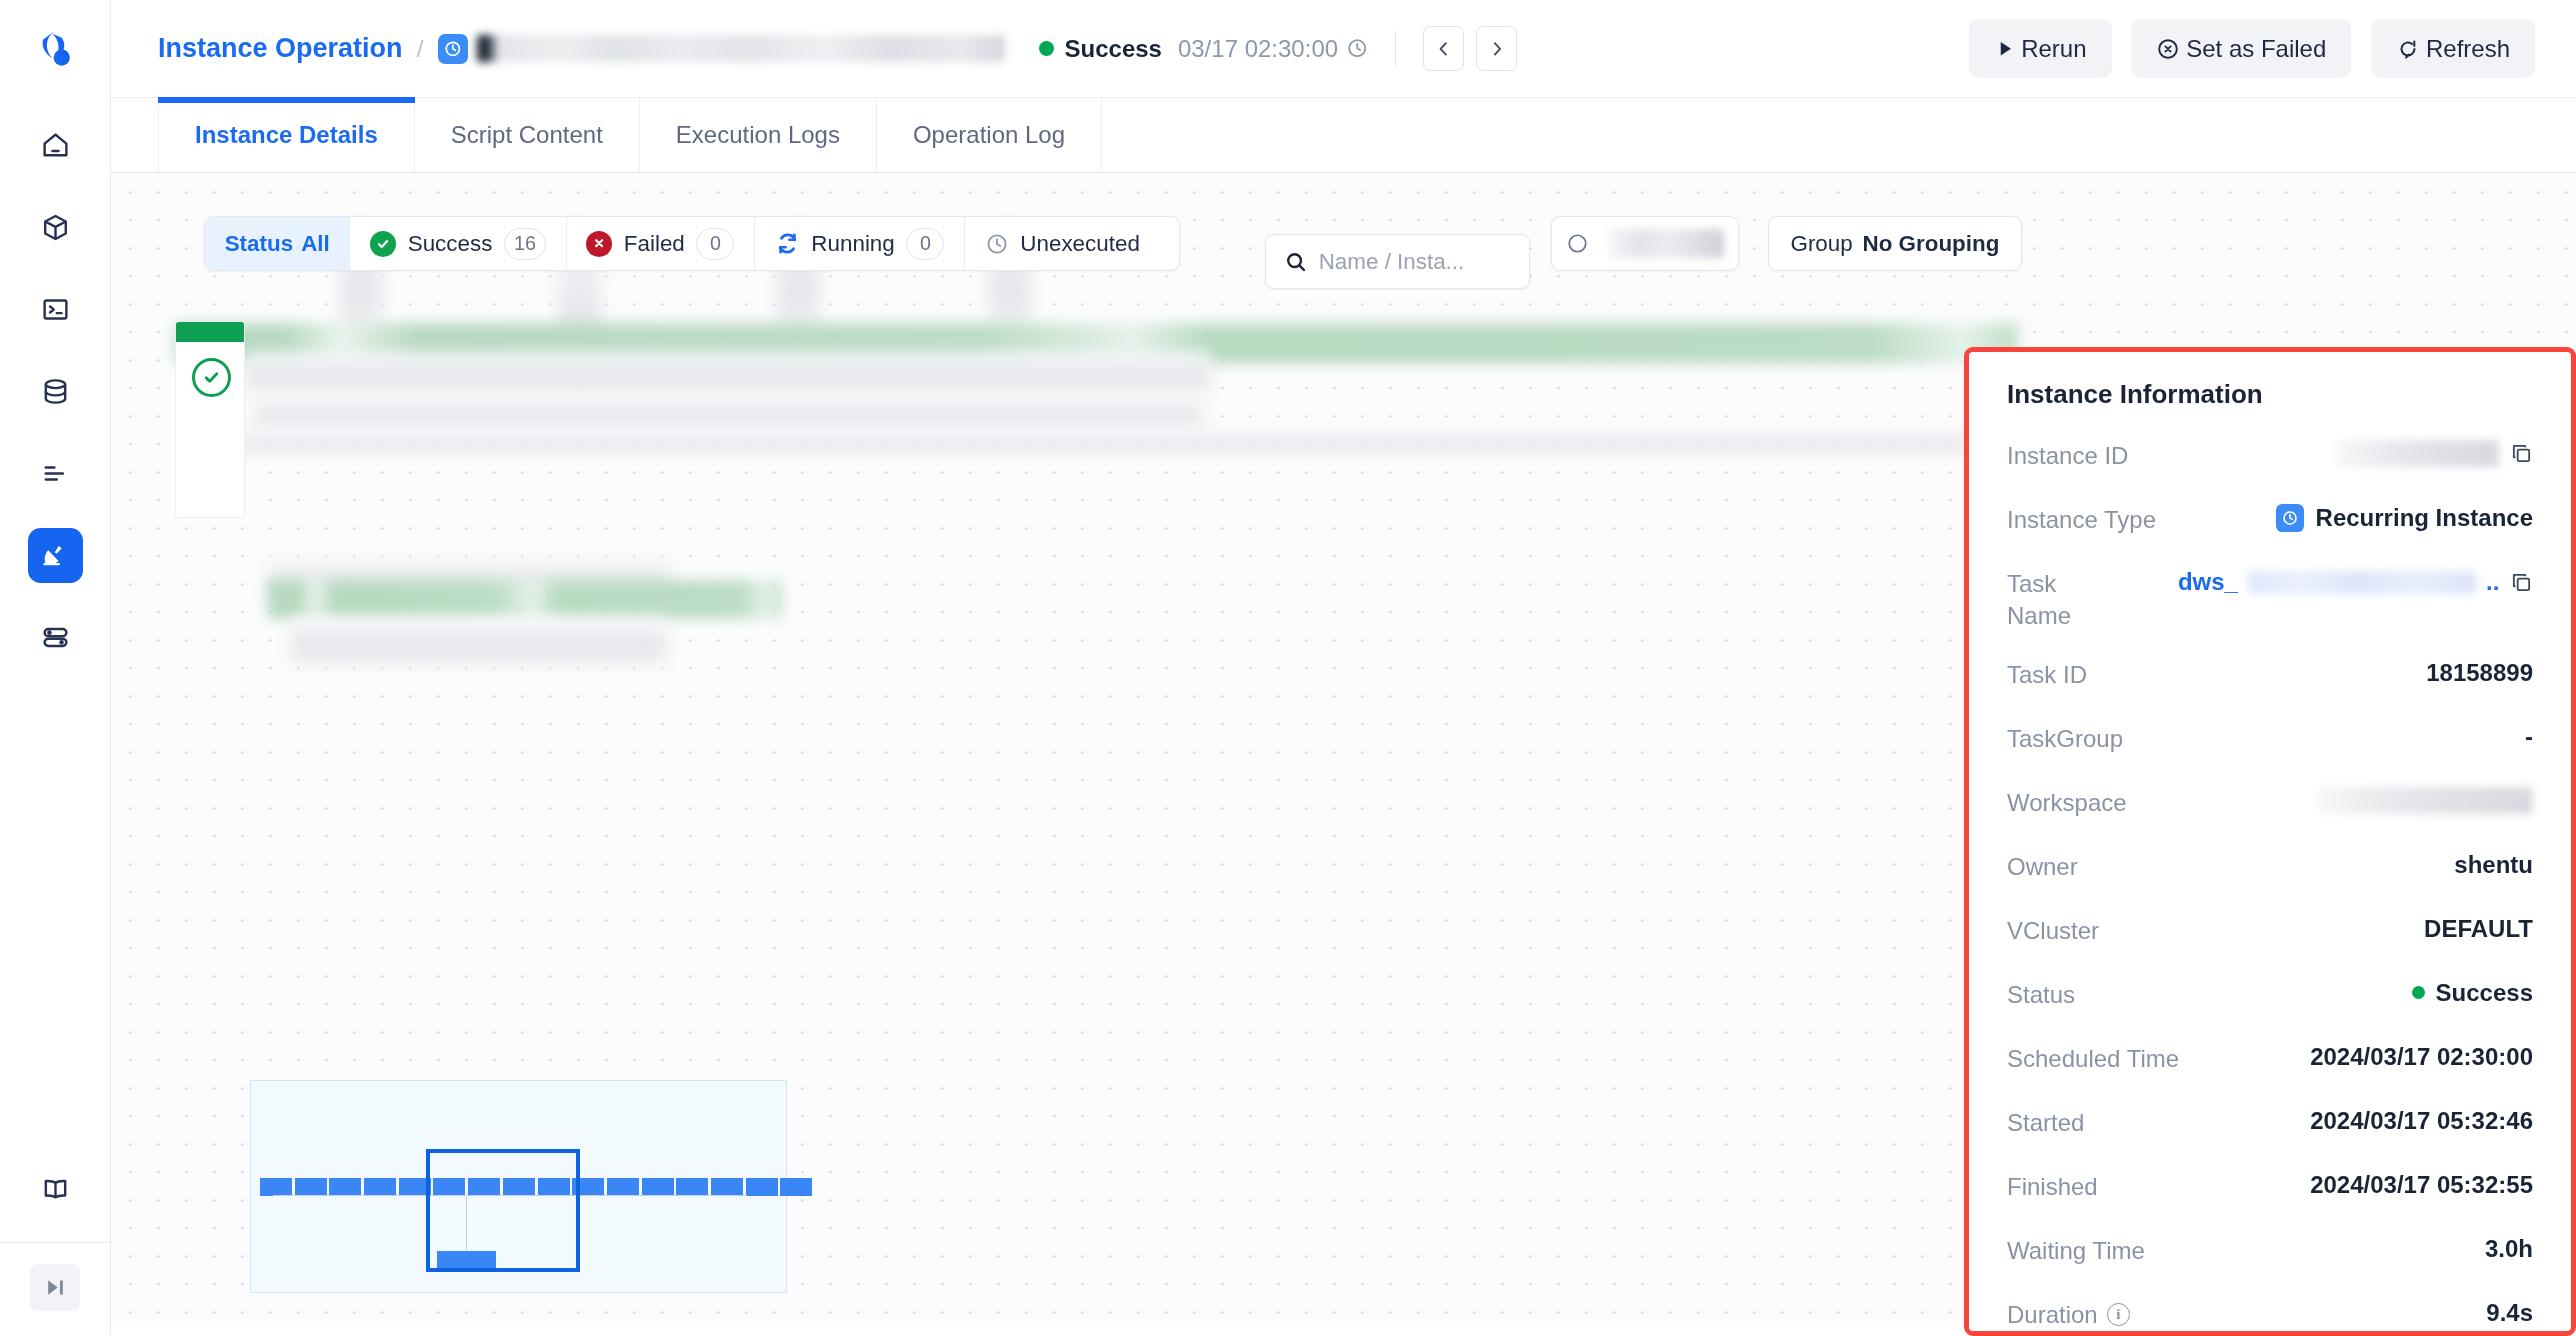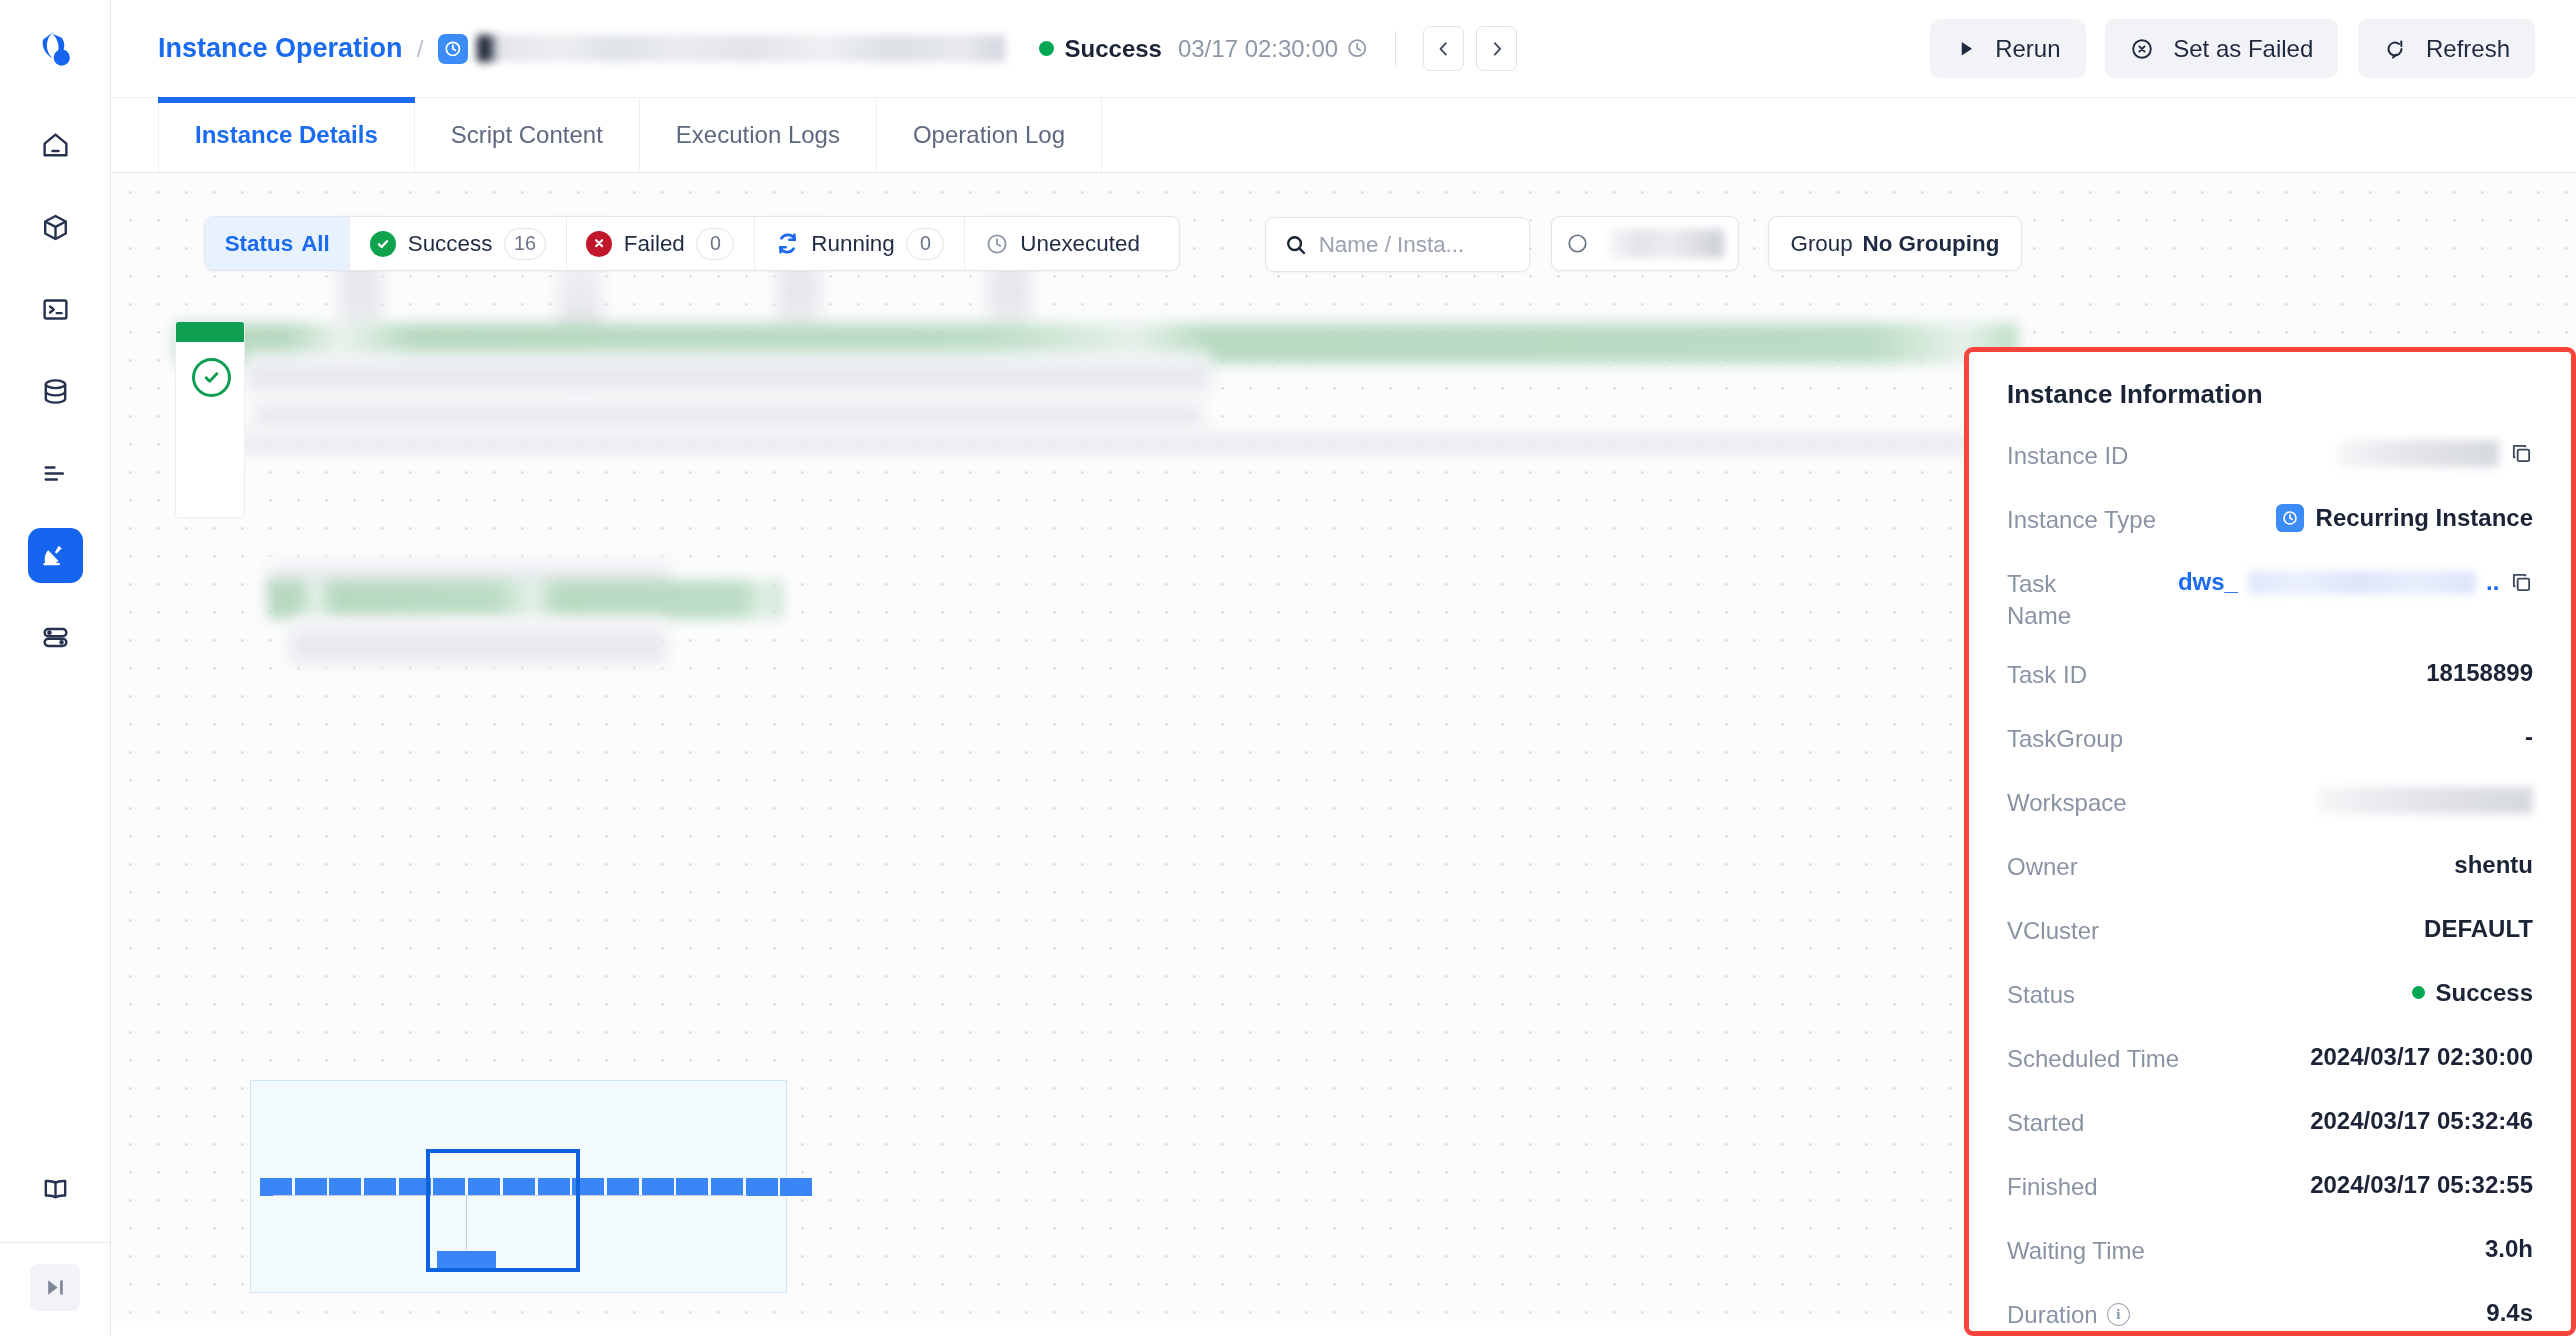--- a/index.html
+++ b/index.html
@@ -86,21 +86,21 @@
   .vsep { width: 0.9px; height: 36px; background: #e2e5ea; margin: 0 27px; }
   .navarrow {
     width: 41px; height: 45px; border: 0.9px solid #dfe2e8; border-radius: 7.2px;
     display: flex; align-items: center; justify-content: center;
     color: #3c475c; font-size: 22.4px; cursor: pointer; background: #fff;
   }
   .navarrow + .navarrow { margin-left: 11.6px; }
   .topbar-actions { margin-left: auto; display: flex; align-items: center; gap: 19.7px; }
   .tb-btn {
     height: 59px; border-radius: 9.8px; background: #f2f3f6;
-    display: flex; align-items: center; gap: 19px;
+    display: flex; align-items: center; gap: 6px;
     padding: 0 25px; color: #1e2940; font-size: 24px; cursor: pointer;
     white-space: nowrap;
   }
 
   .tabsbar {
     height: 75px; flex: 0 0 75px;
     display: flex; align-items: stretch;
     border-bottom: 0.9px solid #e6e9ee;
     padding-left: 47px;
     background: #fff;
@@ -148,21 +148,21 @@
     min-width: 38px; height: 32px; padding: 0 9px;
     border: 0.9px solid #dfe3ea; border-radius: 16px;
     display: inline-flex; align-items: center; justify-content: center;
     font-size: 19.7px; color: #6b7governed; color: #6b7487;
   }
   .ico-check-g { width: 26px; height: 26px; border-radius: 50%; background: #0ea34c; color:#fff; display:inline-flex; align-items:center; justify-content:center; }
   .ico-x-r { width: 26px; height: 26px; border-radius: 50%; background: #c0172a; color:#fff; display:inline-flex; align-items:center; justify-content:center; }
 
   
   .fb-search {
-    position: absolute; left: 1154px; top: 44px; z-index: 4;
+    position: absolute; left: 1154px; top: 61px; z-index: 4;
     width: 265px; height: 55px; background: #fff;
     border: 0.9px solid #e3e6ec; border-radius: 9px;
     display: flex; align-items: center; gap: 10.7px; padding: 0 18px;
     box-shadow: 0 0.9px 2.7px rgba(20,30,60,.05);
   }
   .fb-search .ph { font-size: 22.4px; color: #9aa2b2; white-space: nowrap; }
   .fb-select {
     position: absolute; left: 1440px; top: 43px; z-index: 4;
     width: 188px; height: 55px; background: #fff;
     border: 0.9px solid #e3e6ec; border-radius: 9px;

